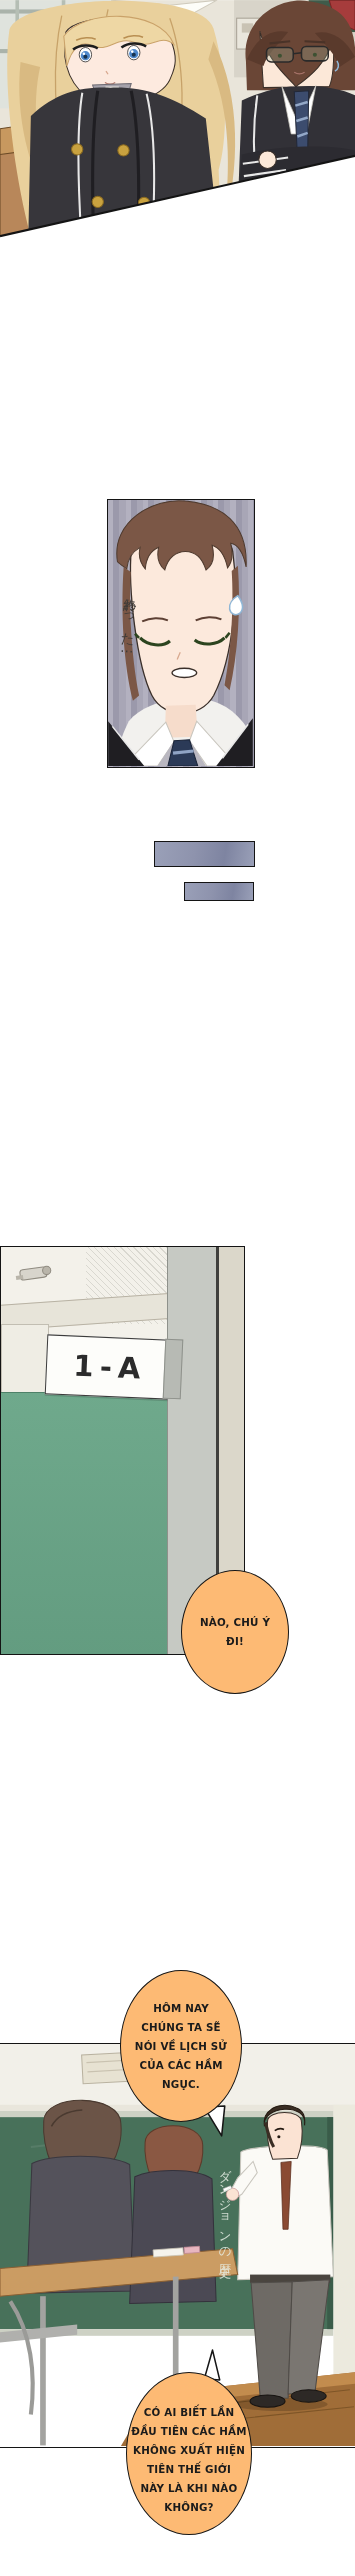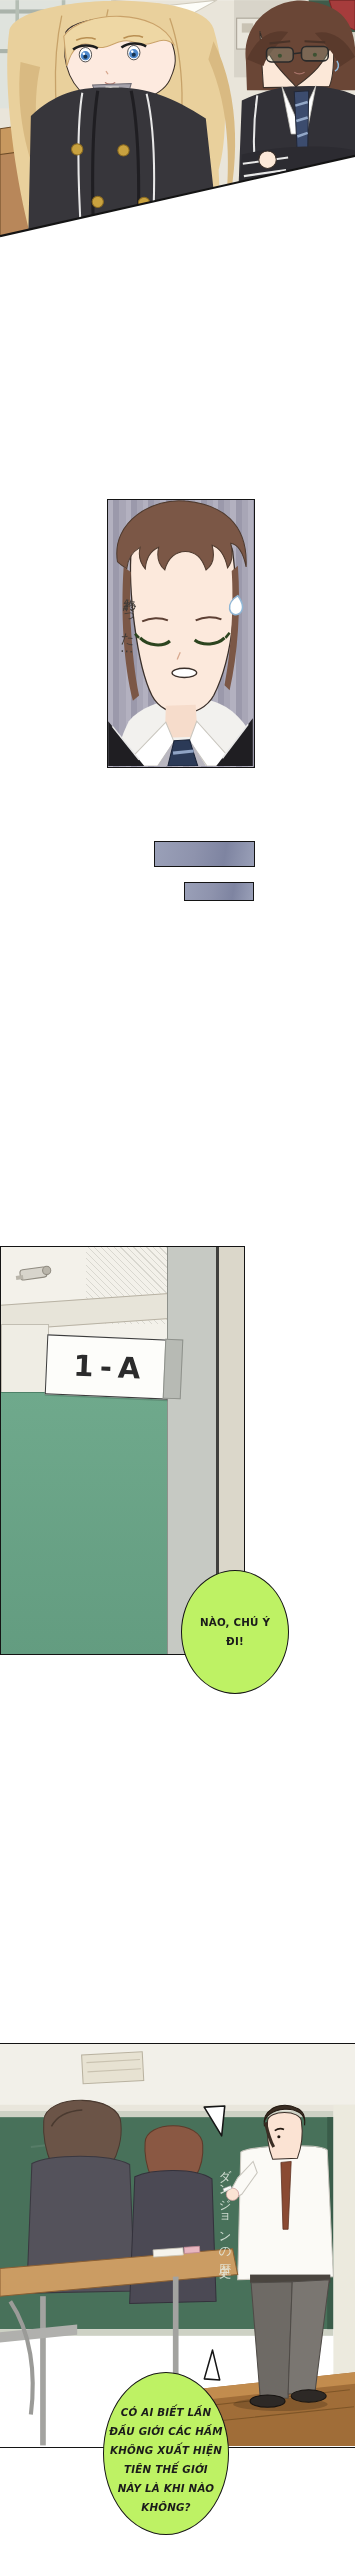--- a/index.html
+++ b/index.html
@@ -1,21 +1,21 @@
 <!DOCTYPE html>
 <html style="font-size:8.2px"><head>
 <meta charset="utf-8">
 <style>
   html,body{margin:0;padding:0;background:#ffffff;}
   #page{position:relative;width:355px;height:3606px;margin:0 auto;background:#fff;overflow:hidden;
         font-family:"DejaVu Sans",sans-serif;}
   .abs{position:absolute;}
   .panel{position:absolute;overflow:hidden;background:#fff;}
   .pborder{border:1.5px solid #141414;box-sizing:border-box;}
-  .bubble{position:absolute;background:#bef264;border:1.5px solid #161616;border-radius:50%;
+  .bubble{position:absolute;background:#fdba74;border:1.5px solid #161616;border-radius:50%;
           display:flex;flex-direction:column;justify-content:center;align-items:center;
           text-align:center;box-sizing:border-box;z-index:40;}
   .bubble .ln{display:block;white-space:nowrap;font-weight:700;color:#1b1b1b;font-size:10.3px;
           line-height:19px;letter-spacing:0.2px;}
   .tail{position:absolute;z-index:39;}
   .redact{position:absolute;border:1.5px solid #141414;box-sizing:border-box;
           background:linear-gradient(100deg,#9aa0b8,#8e93ad 40%,#7e84a1 70%,#9aa0b8);}
   
   .hatch{background-image:repeating-linear-gradient(45deg,rgba(150,150,140,.28) 0 1px,transparent 1px 4.6px);}
   .sign{display:flex;align-items:center;justify-content:center;background:#fdfdfa;
@@ -205,20 +205,27 @@
   </div>
 
   <div class="bubble" style="left:181px;top:1570px;width:108px;height:124px;">
     <span class="ln">NÀO, CHÚ Ý</span>
     <span class="ln">ĐI!</span>
   </div>
 
   <svg class="tail" style="left:200px;top:2103px;" width="31" height="37" viewBox="0 0 60 72">
     <polygon points="8,8 42,64 48,6" fill="#fff" stroke="#161616" stroke-width="3" stroke-linejoin="round"></polygon>
   </svg>
+  <div class="bubble" style="left:120px;top:1970px;width:122px;height:152px;">
+    <span class="ln">HÔM NAY</span>
+    <span class="ln">CHÚNG TA SẼ</span>
+    <span class="ln">NÓI VỀ LỊCH SỬ</span>
+    <span class="ln">CỦA CÁC HẦM</span>
+    <span class="ln">NGỤC.</span>
+  </div>
 
   <div class="panel" style="left:0;top:2043px;width:355px;height:405px;border-top:1.5px solid #141414;border-bottom:1.5px solid #141414;box-sizing:border-box;">
     <svg width="355" height="402" viewBox="0 0 690 781">
       <rect x="0" y="0" width="690" height="130" fill="#f2f0e9"></rect>
       <rect x="160" y="18" width="118" height="56" fill="#e7e2d2" stroke="#b9b2a0" stroke-width="2" transform="rotate(-3 219 46)"></rect>
       <path d="M168,36 L272,30 M170,54 L274,48" stroke="#c9c2b0" stroke-width="2"></path>
       <rect x="0" y="118" width="690" height="26" fill="#e9e6dc"></rect>
 
       <rect x="0" y="130" width="648" height="12" fill="#cdd1c4"></rect>
       <rect x="0" y="142" width="648" height="412" fill="#48715a"></rect>
@@ -268,23 +275,23 @@
         <rect x="298" y="398" width="58" height="14" fill="#f5f3ec" stroke="#c9c4b6" stroke-width="1.5" transform="rotate(-4 327 405)"></rect>
         <rect x="358" y="394" width="30" height="12" fill="#e8b6c0" stroke="#c08a96" stroke-width="1.5" transform="rotate(-4 373 400)"></rect>
       </g>
     </svg>
     <div class="abs jp vtext" style="left:216px;top:116px;height:113px;font-size:12.4px;color:#e8efe6;opacity:.85;">ダンジョンの歴史</div>
   </div>
 
   <svg class="tail" style="left:199px;top:2347px;" width="25" height="36" viewBox="0 0 48 70">
     <polygon points="10,62 26,6 40,64" fill="#fff" stroke="#161616" stroke-width="3" stroke-linejoin="round"></polygon>
   </svg>
-  <div class="bubble" style="left:103px;top:2372px;width:126px;height:163px;padding-top:13.4px;font-style:italic;">
+  <div class="bubble" style="left:126px;top:2372px;width:126px;height:163px;padding-top:13.4px;">
     <span class="ln">CÓ AI BIẾT LẦN</span>
-    <span class="ln">ĐẦU GIỚI CÁC HẦM</span>
+    <span class="ln">ĐẦU TIÊN CÁC HẦM</span>
     <span class="ln">KHÔNG XUẤT HIỆN</span>
     <span class="ln">TIÊN THẾ GIỚI</span>
     <span class="ln">NÀY LÀ KHI NÀO</span>
     <span class="ln">KHÔNG?</span>
   </div>
 
 </div>
 
 
 </body></html>

